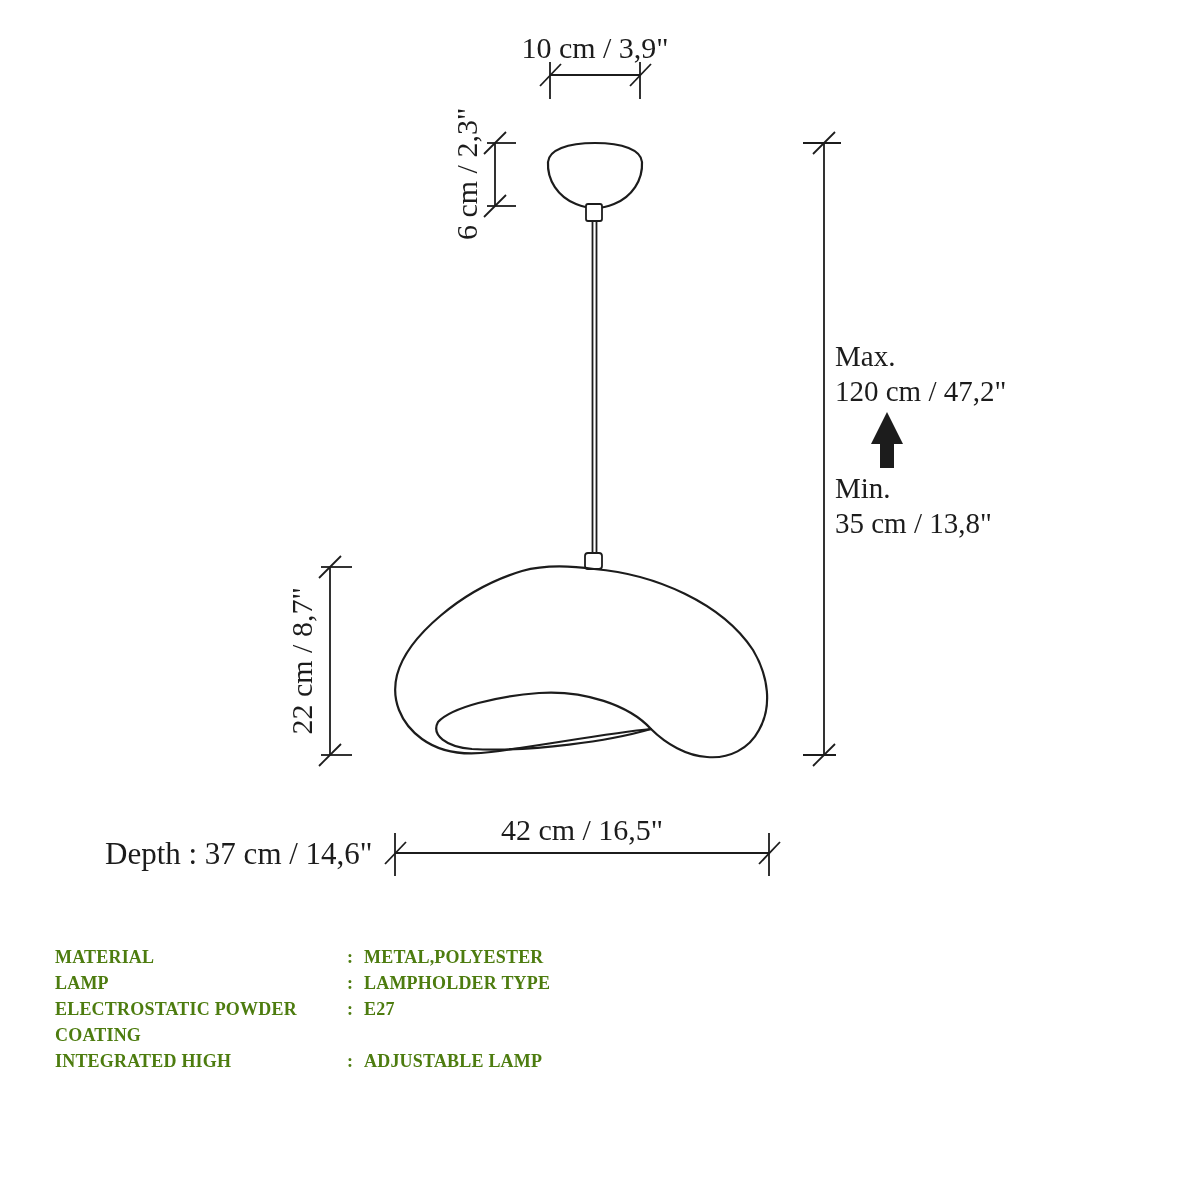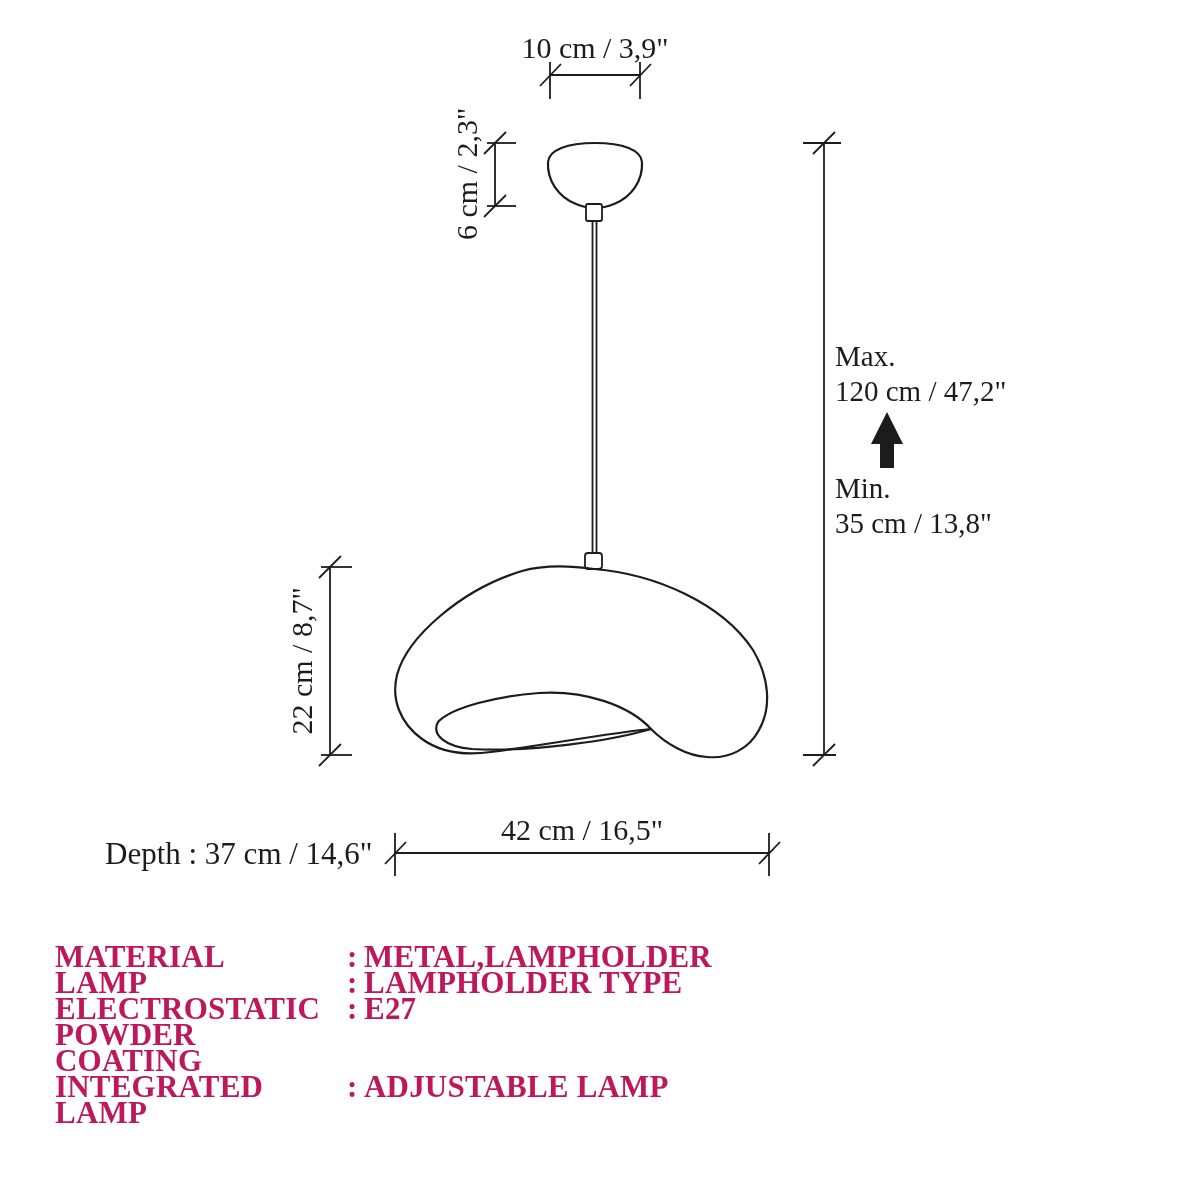--- a/index.html
+++ b/index.html
@@ -7,22 +7,22 @@
           font-family:"Liberation Serif",serif;color:#1c1c1c;}
   svg{position:absolute;left:0;top:0;}
   .ln{stroke:#1c1c1c;stroke-width:1.8;fill:none;stroke-linecap:butt;}
   .shape{stroke:#1c1c1c;stroke-width:2.2;fill:none;stroke-linejoin:round;}
   .whitefill{fill:#fff;stroke:#1c1c1c;stroke-width:1.8;}
   .dimtext{font-family:"Liberation Serif",serif;font-size:30px;fill:#1c1c1c;}
   .dimtext.sm{font-size:29px;}
   .solid{fill:#1c1c1c;stroke:none;}
   .specs{position:absolute;left:55px;top:944px;width:800px;display:grid;
          grid-template-columns:292px 17px auto;
-         font-family:"Liberation Serif",serif;font-weight:bold;font-size:31px;
-         line-height:26px;letter-spacing:0.2px;color:#be185d;}
+         font-family:"Liberation Serif",serif;font-weight:bold;font-size:18px;
+         line-height:26px;letter-spacing:0.2px;color:#4d7c0f;}
   .certs{position:absolute;left:0;top:1090px;width:1200px;height:90px;}
 </style>
 </head>
 <body>
 
 <div class="canvas">
 
   <svg width="1200" height="920" viewBox="0 0 1200 920">
 
     <g>
@@ -104,31 +104,31 @@
       <line class="ln" x1="759" y1="864" x2="780" y2="842"></line>
       <text class="dimtext" x="582" y="840" text-anchor="middle">42 cm / 16,5"</text>
     </g>
 
     <text class="dimtext" x="105" y="864" style="font-size:31px">Depth : 37 cm / 14,6"</text>
   </svg>
 
   <div class="specs">
     <span>MATERIAL</span>
     <span>:</span>
-    <span>METAL,LAMPHOLDER</span>
+    <span>METAL,POLYESTER</span>
 
     <span>LAMP</span>
     <span>:</span>
     <span>LAMPHOLDER TYPE</span>
 
     <span>ELECTROSTATIC POWDER COATING</span>
     <span>:</span>
     <span>E27</span>
 
-    <span>INTEGRATED LAMP</span>
+    <span>INTEGRATED HIGH</span>
     <span>:</span>
 
     <span>ADJUSTABLE LAMP</span>
     <span></span>
     <span></span>
   </div>
 
   <div class="certs">
 
     

